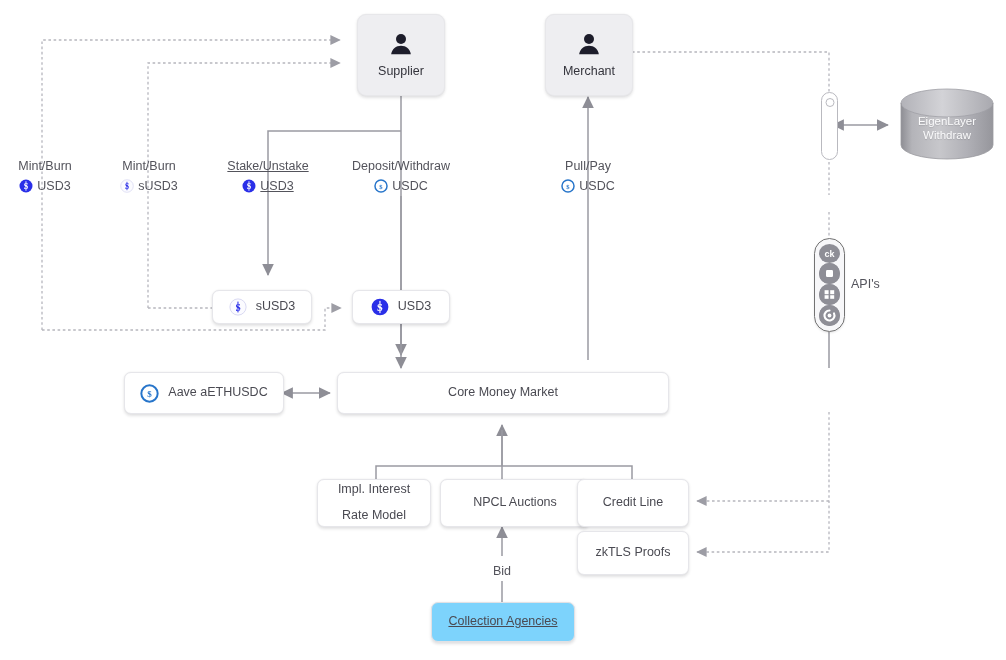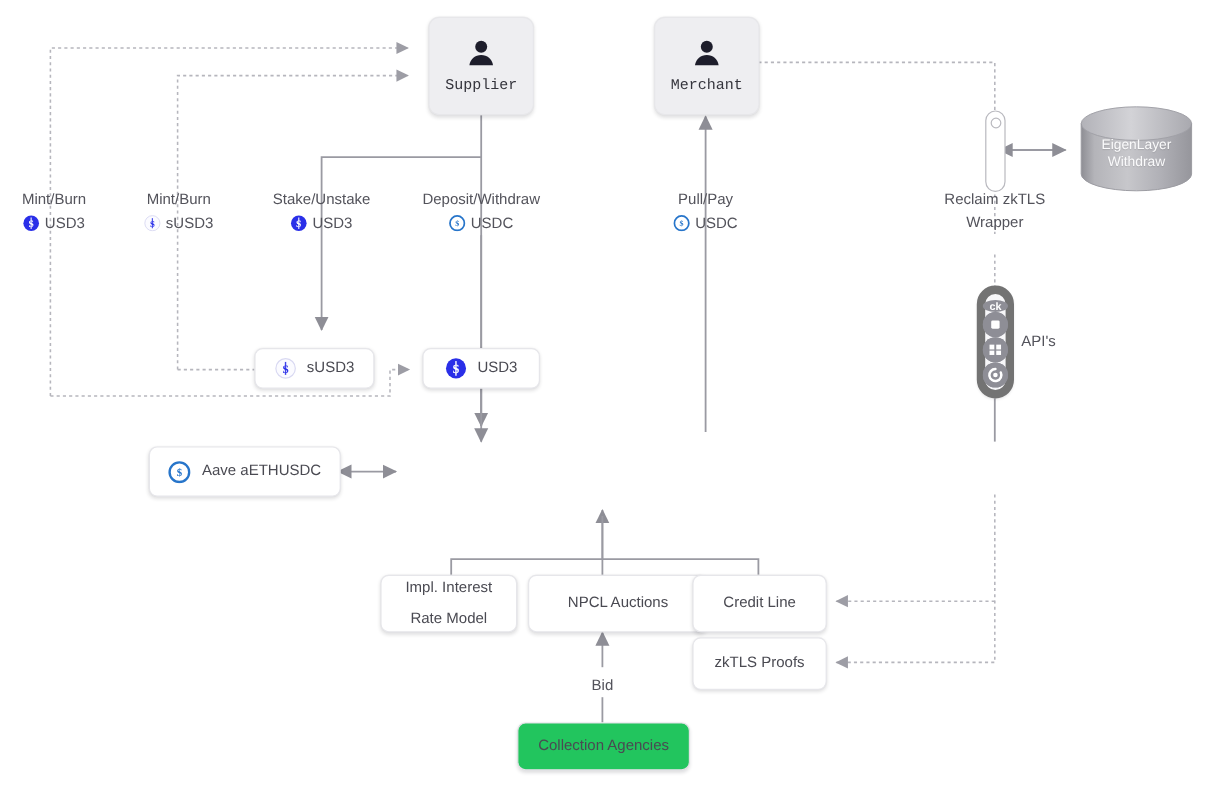--- a/index.html
+++ b/index.html
@@ -7,24 +7,24 @@
   body{font-family:"Liberation Sans","DejaVu Sans",sans-serif;-webkit-font-smoothing:antialiased;}
   #canvas{position:relative;width:1006px;height:660px;background:#fff;overflow:hidden;}
 
   svg.wires{position:absolute;left:0;top:0;width:1006px;height:660px;pointer-events:none;}
 
   .node{position:absolute;box-sizing:border-box;display:flex;align-items:center;
         justify-content:center;text-align:center;color:#4a4a52;font-size:12.5px;
         line-height:1.25;border-radius:7px;}
   .card{background:#ffffff;border:1px solid #e6e6ea;
         box-shadow:0 1.5px 3px rgba(30,30,40,.13),0 0 0 .5px rgba(0,0,0,.02);}
-  .gray{background:#22c55e;border:1px solid #e1e1e5;
-        box-shadow:0 1.5px 3px rgba(30,30,40,.14);}
-
-  .actor{flex-direction:column;justify-content:center;gap:7px;border-radius:9px;font-family:Liberation Mono, monospace;}
+  .gray{background:#7dd3fc;border:1px solid #e1e1e5;
+        box-shadow:0 1.5px 3px rgba(30,30,40,.14);text-decoration:underline;}
+
+  .actor{flex-direction:column;justify-content:center;gap:7px;border-radius:9px;}
   .actor .who{font-size:12.5px;color:#34343c;}
   .person{width:26px;height:26px;display:block;}
 
   .tokrow{display:flex;align-items:center;gap:9px;}
 
   .lbl{position:absolute;color:#53535b;font-size:12.5px;line-height:1.35;
        text-align:center;white-space:nowrap;}
   .lbl .l1{display:block;}
   .lbl .l2{display:flex;align-items:center;justify-content:center;gap:4px;margin-top:3px;}
 
@@ -33,21 +33,21 @@
 
   .cyl{position:absolute;}
   .cyl .ctext{position:absolute;left:0;right:0;top:26px;text-align:center;color:#fbfbfc;
         font-size:11.5px;line-height:1.25;text-shadow:0 1px 1px rgba(0,0,0,.12);}
 
   .capsule{position:absolute;box-sizing:border-box;background:#fff;border:1.4px solid #b9b9bf;
         border-radius:11px;}
   .capsule .dot{position:absolute;left:50%;top:5px;transform:translateX(-50%);
         width:7px;height:7px;border-radius:50%;border:1.2px solid #b9b9bf;background:#fff;}
 
-  .apistack{position:absolute;box-sizing:border-box;background:#f7f7f9;border:7px solid #737373;
+  .apistack{position:absolute;box-sizing:border-box;background:#f7f7f9;border:1px solid #737373;
         border-radius:16px;display:flex;flex-direction:column;align-items:center;
         justify-content:space-between;padding:5px 0;
         box-shadow:0 1px 2px rgba(30,30,40,.10);}
   .apiic{width:21px;height:21px;border-radius:50%;background:#8e8e96;color:#fff;
         display:flex;align-items:center;justify-content:center;font-size:9px;font-weight:bold;}
   .apiic svg{display:block;}
   .apislabel{position:absolute;color:#53535b;font-size:12.5px;}
 </style>
 </head>
 <body>
@@ -156,21 +156,21 @@
         <svg width="14" height="14" viewBox="0 0 20 20">
             <circle cx="10" cy="10" r="9" fill="#fbfbff" stroke="#d9d9f2" stroke-width="1.1"></circle>
             <text x="10" y="14" text-anchor="middle" font-family="Liberation Serif, serif" font-size="10.5" font-weight="bold" fill="#2a2fe8">S</text>
             <rect x="9.3" y="4" width="1.3" height="12" fill="#2a2fe8" opacity=".9"></rect>
           </svg>
       </span>
       <span>sUSD3</span>
     </span>
   </div>
 
-  <div class="lbl" style="left:210px;top:158px;width:116px;">
+  <div class="lbl" style="left:210px;top:158px;width:116px;text-decoration:underline;">
     <span class="l1">Stake/Unstake</span>
     <span class="l2">
       <span class="coin">
         <svg width="14" height="14" viewBox="0 0 20 20">
             <circle cx="10" cy="10" r="9.3" fill="#2a2fe8"></circle>
             <text x="10" y="14.2" text-anchor="middle" font-family="Liberation Serif, serif" font-size="11.5" font-weight="bold" fill="#fff">S</text>
             <rect x="9.2" y="3.2" width="1.5" height="13.6" fill="#fff" opacity=".85"></rect>
           </svg>
       </span>
       <span>USD3</span>
@@ -196,24 +196,20 @@
       <span class="coin">
         <svg width="14" height="14" viewBox="0 0 20 20">
             <circle cx="10" cy="10" r="8.6" fill="#fff" stroke="#2775ca" stroke-width="2.1"></circle>
             <text x="10" y="13.6" text-anchor="middle" font-family="Liberation Serif, serif" font-size="9.5" font-weight="bold" fill="#2775ca">$</text>
           </svg>
       </span>
       <span>USDC</span>
     </span>
   </div>
 
-  <div class="lbl" style="left:759px;top:158px;width:140px;">
-    <span class="l1">Reclaim zkTLS</span>
-    <span class="l1" style="margin-top:2px;">Wrapper</span>
-  </div>
 
   <div class="lbl" style="left:472px;top:563px;width:60px;">
     <span class="l1">Bid</span>
   </div>
 
   <div class="node card" style="left:212px;top:290px;width:100px;height:34px;">
     <span class="tokrow">
       <span class="coin">
         <svg width="18" height="18" viewBox="0 0 20 20">
             <circle cx="10" cy="10" r="9" fill="#fbfbff" stroke="#d9d9f2" stroke-width="1.1"></circle>
@@ -243,20 +239,23 @@
       <span class="coin">
         <svg width="19" height="19" viewBox="0 0 20 20">
             <circle cx="10" cy="10" r="8.6" fill="#fff" stroke="#2775ca" stroke-width="2.1"></circle>
             <text x="10" y="13.6" text-anchor="middle" font-family="Liberation Serif, serif" font-size="9.5" font-weight="bold" fill="#2775ca">$</text>
           </svg>
       </span>
       <span>Aave aETHUSDC</span>
     </span>
   </div>
 
+  <div class="node card" style="left:337px;top:372px;width:332px;height:42px;">
+    <span>Core Money Market</span>
+  </div>
 
 
   <div class="node card" style="left:317px;top:479px;width:114px;height:48px;flex-direction:column;gap:10px;">
     <span>Impl. Interest</span>
     <span>Rate Model</span>
   </div>
 
   <div class="node card" style="left:440px;top:479px;width:150px;height:48px;">
     <span>NPCL Auctions</span>
   </div>

